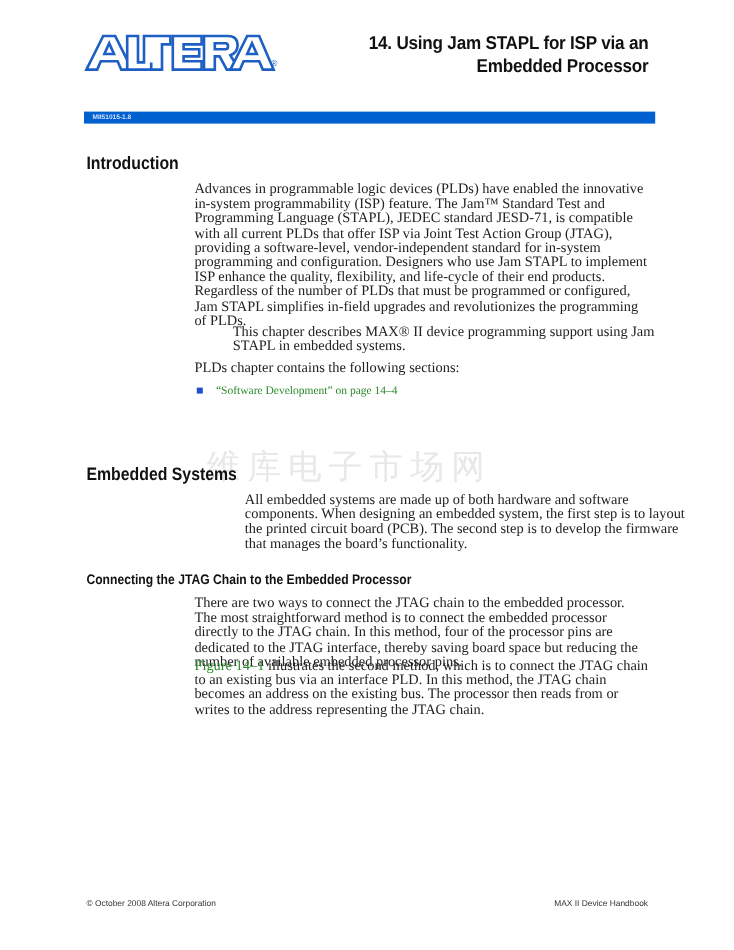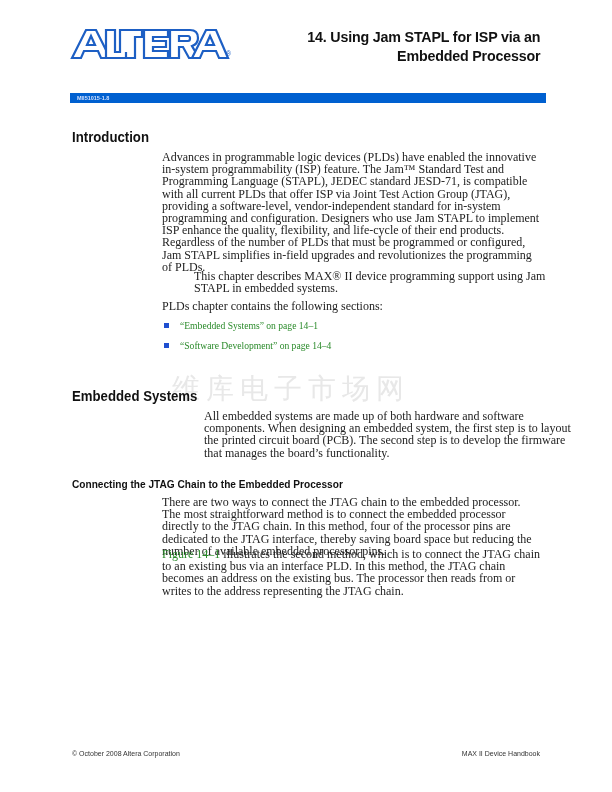--- a/index.html
+++ b/index.html
@@ -51,24 +51,20 @@
 
 <h1 style="top:128px;">Introduction</h1>
 
 <p class="para" style="top:151px;">Advances in programmable logic devices (PLDs) have enabled the innovative in-system programmability (ISP) feature. The Jam™ Standard Test and Programming Language (STAPL), JEDEC standard JESD-71, is compatible with all current PLDs that offer ISP via Joint Test Action Group (JTAG), providing a software-level, vendor-independent standard for in-system programming and configuration. Designers who use Jam STAPL to implement ISP enhance the quality, flexibility, and life-cycle of their end products. Regardless of the number of PLDs that must be programmed or configured, Jam STAPL simplifies in-field upgrades and revolutionizes the programming of PLDs.</p>
 <p class="para" style="top:270px;margin-left:32px;">This chapter describes MAX® II device programming support using Jam STAPL in embedded systems.</p>
 <p class="para" style="top:300px;">PLDs chapter contains the following sections:</p>
 
 <ul class="bullets" style="top:320px;">
   <li>
     <span class="sq"></span>
-    <span class="link">“Embedded Systems” on page 14–1</span>
-  </li>
-  <li>
-    <span class="sq"></span>
     <span class="link">“Software Development” on page 14–4</span>
   </li>
 </ul>
 
 <div class="watermark">维库电子市场网</div>
 
 <h1 style="top:387px;">Embedded Systems</h1>
 <p class="para" style="top:410px;margin-left:42px;">All embedded systems are made up of both hardware and software components. When designing an embedded system, the first step is to layout the printed circuit board (PCB). The second step is to develop the firmware that manages the board’s functionality.</p>
 
 <h2 style="top:478px;">Connecting the JTAG Chain to the Embedded Processor</h2>

